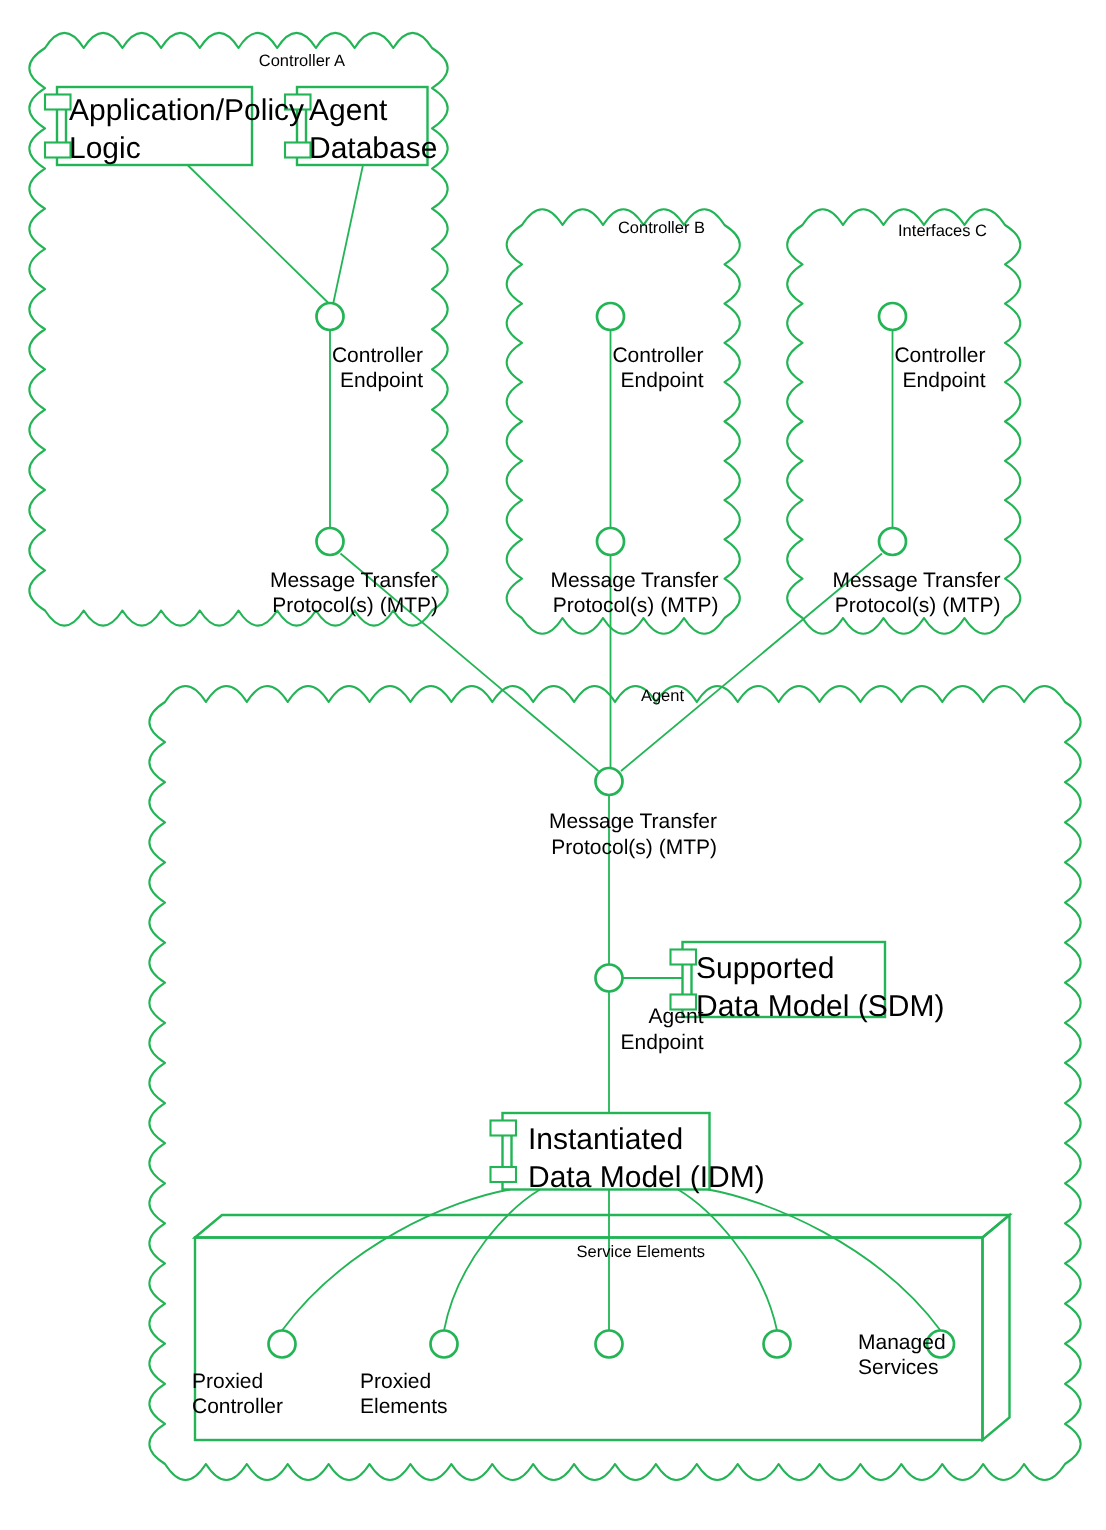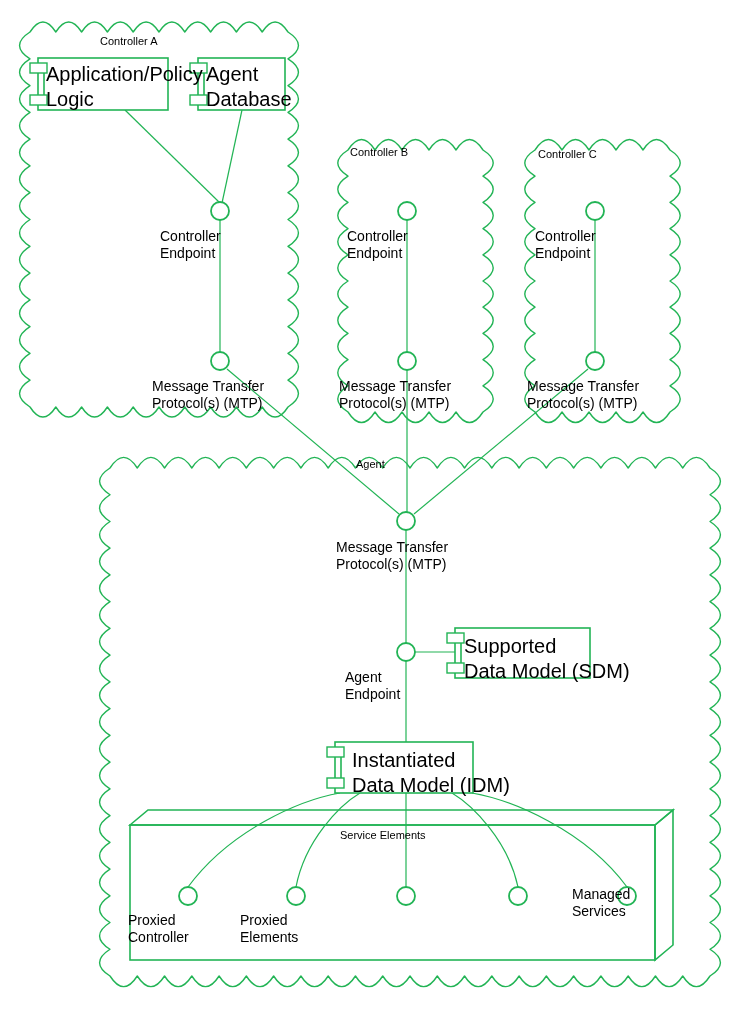--- a/index.html
+++ b/index.html
@@ -1,21 +1,21 @@
 <!DOCTYPE html>
 <html><head>
 <meta charset="utf-8">
 <title>USP Architecture Diagram</title>
 <style>
   html,body{margin:0;padding:0;background:#ffffff;}
   body{width:737px;height:1020px;position:relative;overflow:hidden;
        font-family:"Liberation Sans","DejaVu Sans",sans-serif;color:#000;}
   #stage{position:absolute;left:0;top:0;width:737px;height:1020px;}
   svg.layer{position:absolute;left:0;top:0;width:737px;height:1020px;}
-  .lbl{position:absolute;white-space:pre;text-align:left;line-height:1.22;
+  .lbl{position:absolute;white-space:pre;text-align:right;line-height:1.22;
        color:#000;pointer-events:none;}
   .lbl-big{font-size:14px;}
   .lbl-sm{font-size:11px;}
   .lbl-box{font-size:20px;text-align:left;line-height:1.25;}
 </style>
 </head>
 <body>
 
 <div id="stage">
 
@@ -109,21 +109,21 @@
   </svg>
 
   <div class="lbl lbl-box" style="left:46px; top:62px; width:120px;">Application/Policy<br>Logic</div>
 
   <div class="lbl lbl-box" style="left:206px; top:62px; width:86px;">Agent<br>Database</div>
 
   <div class="lbl lbl-sm" style="left:100px; top:35px; width:130px;">Controller A</div>
 
   <div class="lbl lbl-sm" style="left:350px; top:146px; width:120px;">Controller B</div>
 
-  <div class="lbl lbl-sm" style="left:538px; top:148px; width:120px;">Controller C</div>
+  <div class="lbl lbl-sm" style="left:538px; top:148px; width:120px;">Interfaces C</div>
 
   <div class="lbl lbl-big" style="left:160px; top:228px; width:122px;">Controller<br>Endpoint</div>
 
   <div class="lbl lbl-big" style="left:152px; top:378px; width:140px;">Message Transfer<br>Protocol(s) (MTP)</div>
 
   <div class="lbl lbl-big" style="left:347px; top:228px; width:122px;">Controller<br>Endpoint</div>
 
   <div class="lbl lbl-big" style="left:339px; top:378px; width:140px;">Message Transfer<br>Protocol(s) (MTP)</div>
 
   <div class="lbl lbl-big" style="left:535px; top:228px; width:122px;">Controller<br>Endpoint</div>

